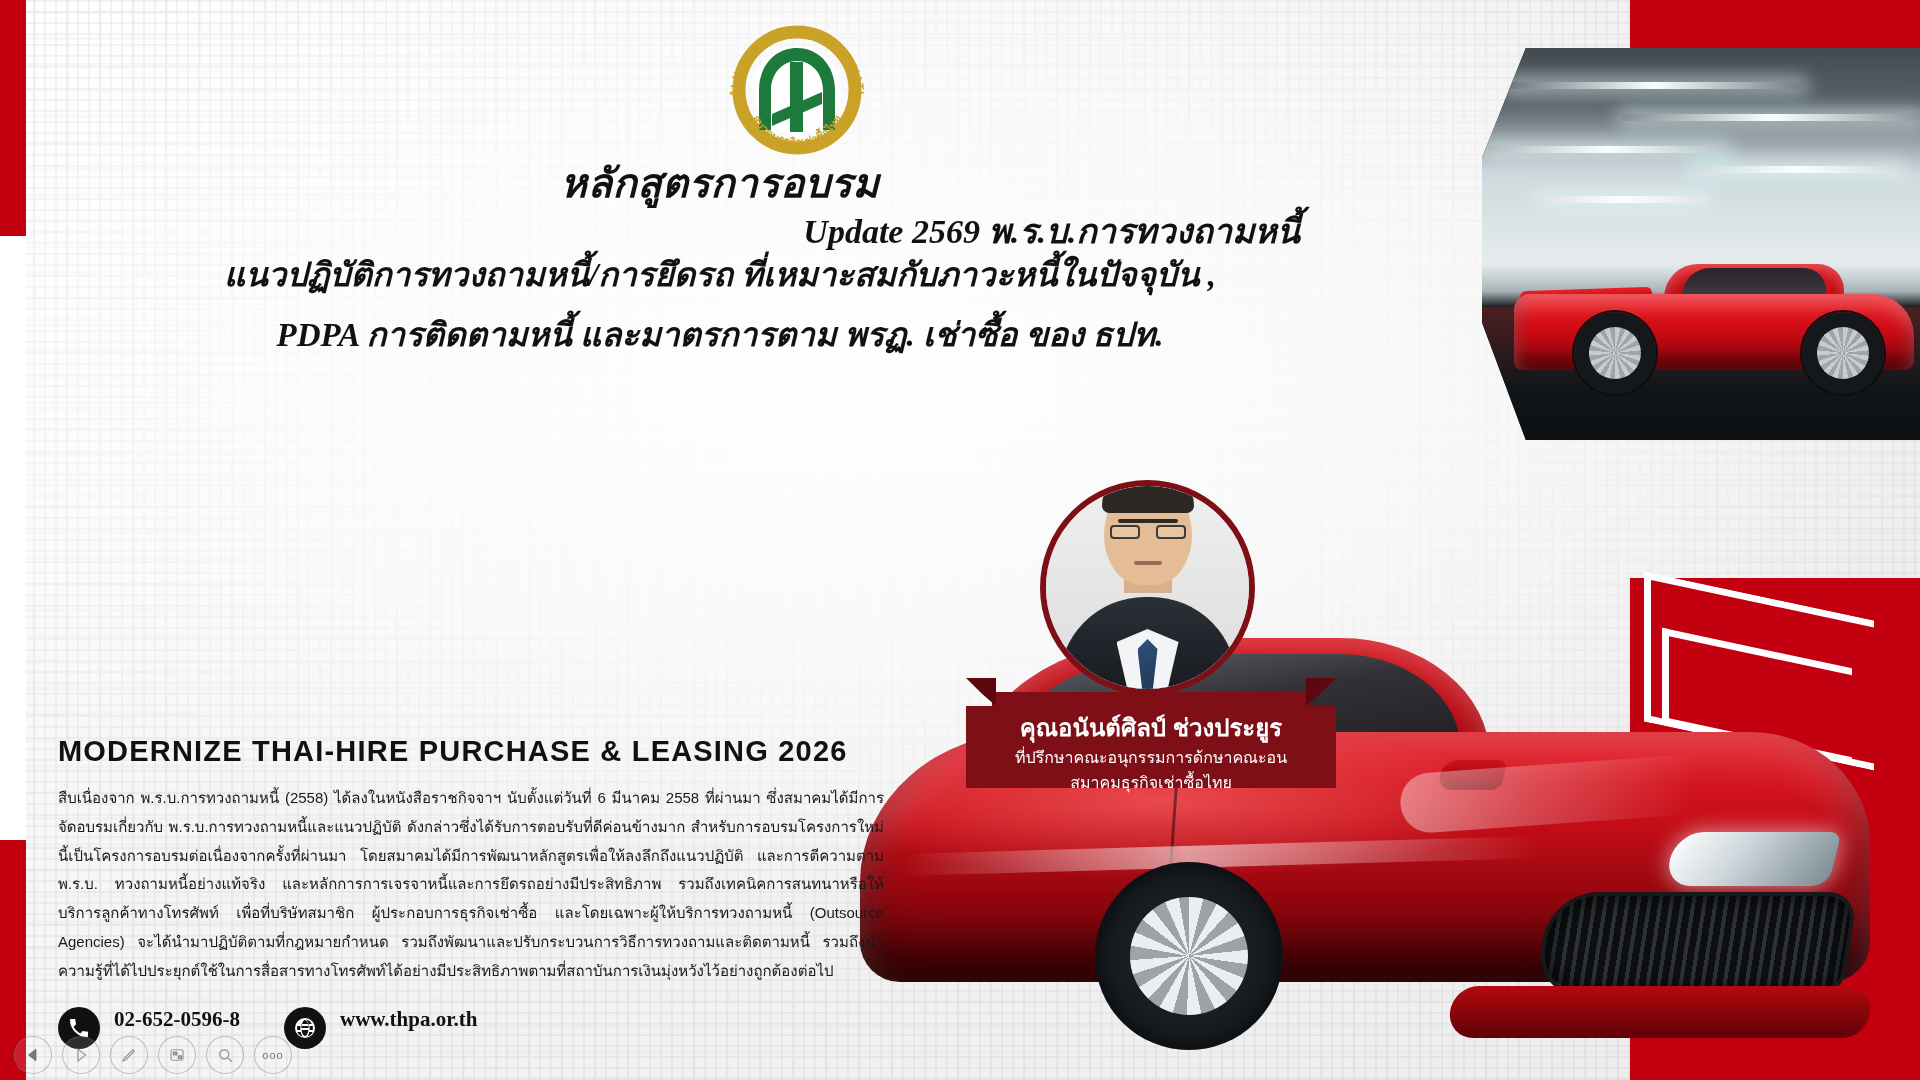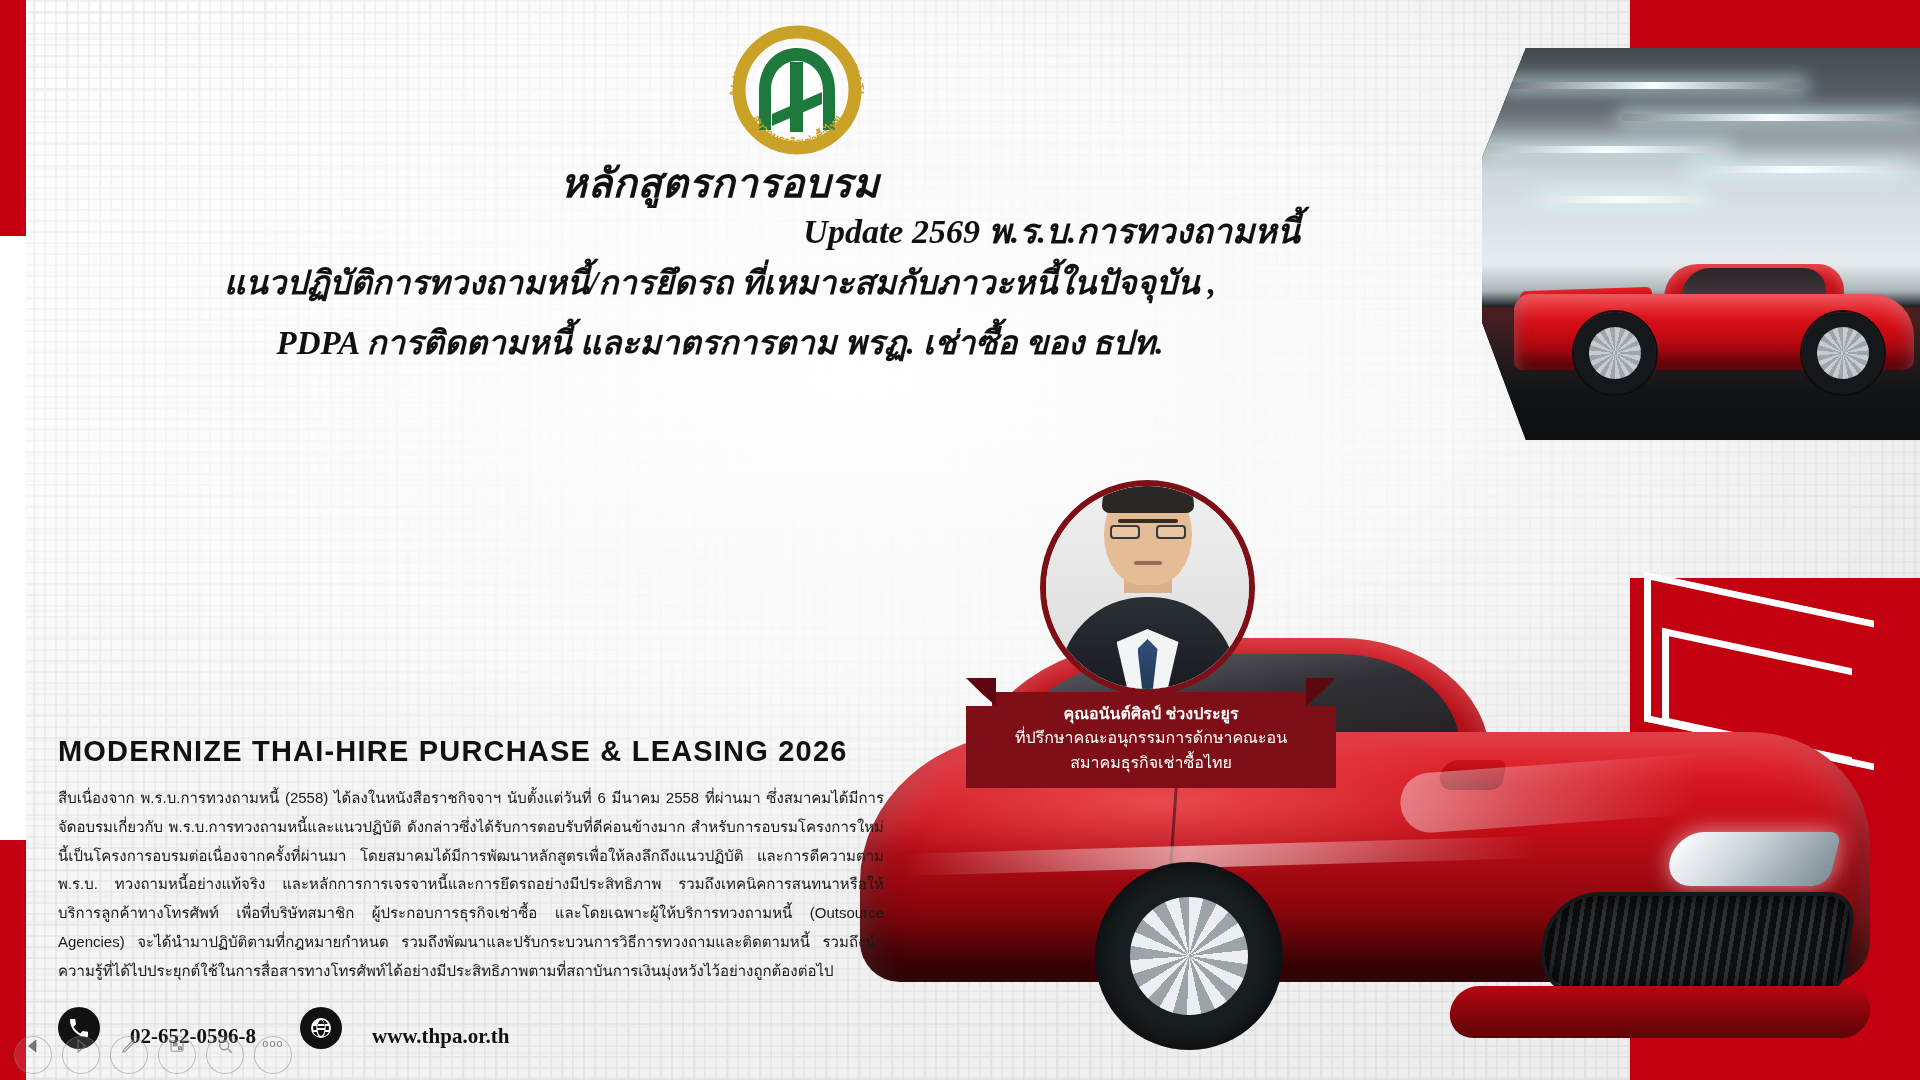--- a/index.html
+++ b/index.html
@@ -263,21 +263,21 @@
     line-height:1.3;
     margin-top:4px;
     text-align:right;
   }
   .title-line3{
     font-family:"Liberation Serif", serif;
     font-weight:bold;
     font-size:33px;
     color:#111111;
     line-height:1.3;
-    margin-top:8px;
+    margin-top:0;
   }
   .title-line4{
     font-family:"Liberation Serif", serif;
     font-weight:bold;
     font-size:33px;
     color:#111111;
     line-height:1.3;
     margin-top:17px;
   }
 
@@ -345,21 +345,21 @@
   .ribbon::before{ left:-26px; clip-path: polygon(0 0, 100% 0, 100% 100%, 55% 58%); }
   .ribbon::after{ right:-26px; clip-path: polygon(0 0, 100% 0, 45% 58%, 0 100%); }
   .ribbon-tail-l{
     position:absolute; left:-26px; top:14px; width:26px; height:82px; background:#7e0f16;
   }
   .ribbon-tail-r{
     position:absolute; right:-26px; top:14px; width:26px; height:82px; background:#7e0f16;
   }
   .ribbon-name{
     font-family:"Liberation Sans", sans-serif;
-    font-weight:bold; font-size:16px; line-height:1.5;
+    font-weight:bold; font-size:24px; line-height:1.5;margin-top:8px;
   }
   .ribbon-role1, .ribbon-role2{
     font-family:"Liberation Sans", sans-serif;
     font-size:16px; line-height:1.55;
   }
 
   
   .headline-en{
     position:absolute; left:58px; top:735px; width:830px;
     font-family:"Liberation Sans", sans-serif;
@@ -376,21 +376,21 @@
     line-height:1.92;
     color:#1a1a1a;
     text-align:justify;
   }
 
   
   .contact-row{
     position:absolute; left:58px; top:1000px; height:56px;
     display:flex; align-items:center; gap:0;
   }
-  .contact-item{ display:flex; align-items:flex-end; margin-right:44px;gap:16px; }
+  .contact-item{ display:flex; align-items:flex-start; margin-right:44px; }
   .contact-ico{
     width:42px; height:42px; border-radius:50%;
     background:#111111; color:#ffffff;
     display:flex; align-items:center; justify-content:center;
     margin-right:14px; flex:0 0 auto;
   }
   .contact-ico svg{ width:24px; height:24px; fill:#ffffff; }
   .contact-txt{
     font-family:"Liberation Serif", serif;
     font-weight:bold; font-size:21px; color:#111111; white-space:nowrap;
@@ -399,21 +399,21 @@
   
   .viewer-toolbar{
     position:absolute; left:14px; bottom:6px;
     display:flex; align-items:center; gap:10px;
     z-index:40;
   }
   .vt-btn{
     width:38px; height:38px; border-radius:50%;
     border:1.5px solid rgba(120,120,120,.45);
     background:rgba(255,255,255,.12);
-    display:flex; justify-content:center;
+    display:flex; align-items:center; justify-content:center;
   }
   .vt-btn svg{ width:18px; height:18px; fill:rgba(90,90,90,.75); stroke:rgba(90,90,90,.75); }
   .vt-dots{ letter-spacing:1px; font-size:11px; color:rgba(90,90,90,.8); font-family:"Liberation Sans",sans-serif;}
 </style>
 </head>
 <body>
 
 <div id="poster">
 
   <div class="maze-texture"></div>

